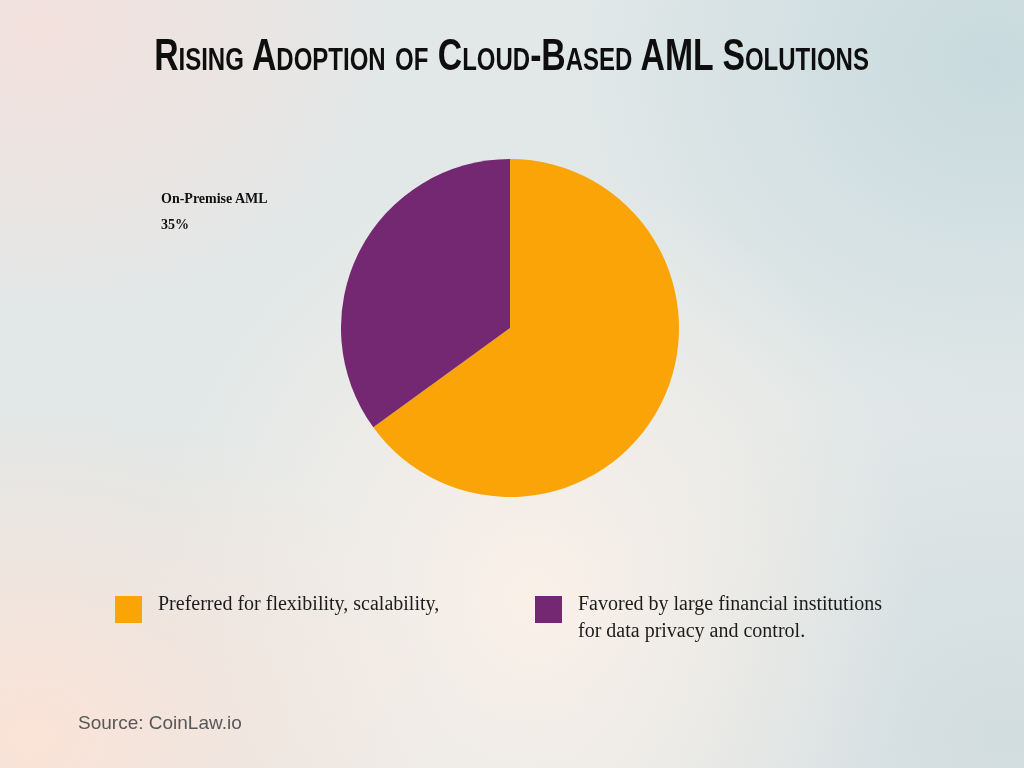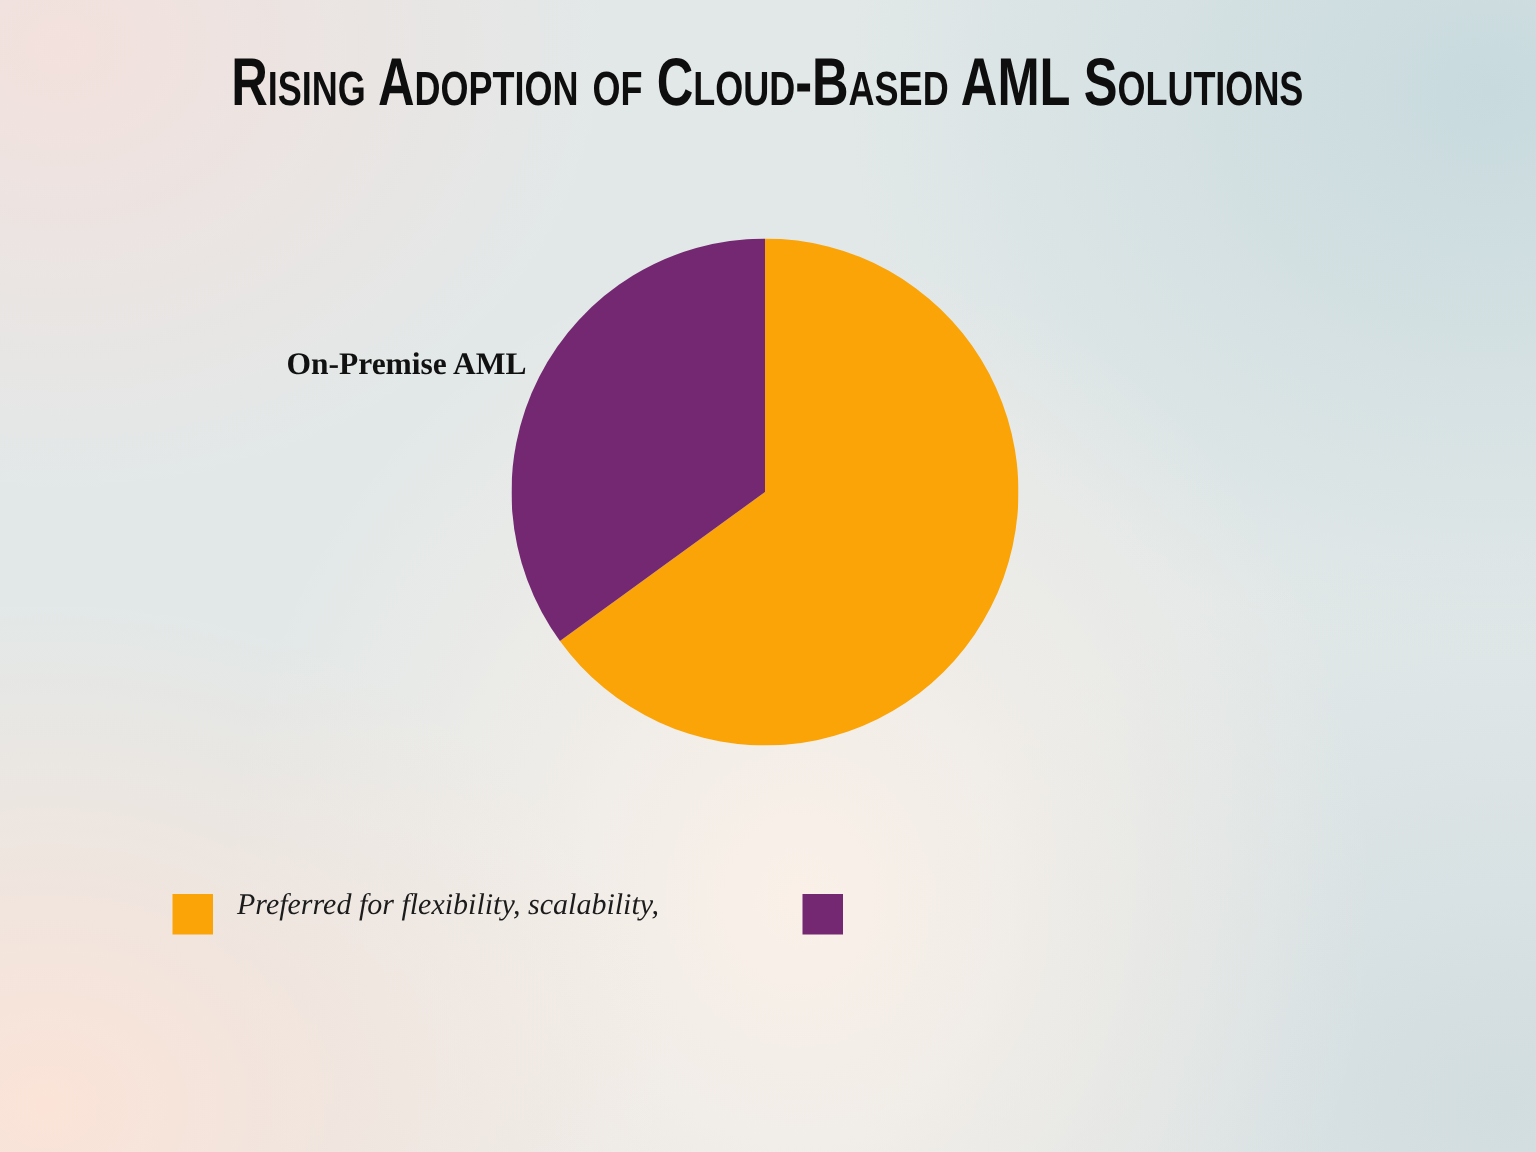--- a/index.html
+++ b/index.html
@@ -44,47 +44,45 @@
   .pie {
     position: absolute;
     left: 341px;
     top: 159px;
     width: 338px;
     height: 338px;
   }
   .slice-label {
     position: absolute;
     width: 220px;
-    text-align: center;
+    text-align: left;
     font-family: "Liberation Serif", serif;
     font-weight: 700;
-    font-size: 21px;
+    font-size: 14px;
     line-height: 26px;
     color: #111111;
-    margin-top: 43px;
   }
   .slice-label.on-premise { left: 161px; top: 186px; }
   .slice-label.cloud      { left: 637px; top: 433px; }
   .legend-item {
     position: absolute;
     display: flex;
     align-items: flex-start;
     gap: 16px;
   }
   .legend-item.first  { left: 115px; top: 590px; }
   .legend-item.second { left: 535px; top: 590px; }
   .swatch {
     width: 27px;
     height: 27px;
     margin-top: 6px;
     flex: 0 0 auto;
   }
   .legend-text {
     font-family: "Liberation Serif", serif;
-    font-style: italic;
     font-size: 20px;
     line-height: 27px;
     color: #1c1c1c;
   }
   .source {
     position: absolute;
     left: 78px;
     top: 712px;
     font-family: "Liberation Sans", sans-serif;
     font-size: 19px;
@@ -100,28 +98,34 @@
     <span class="title-inner">Rising Adoption of Cloud-Based AML Solutions</span>
   </h1>
 
   <svg class="pie" viewBox="0 0 338 338" aria-hidden="true">
       <path d="M 169 169 L 169.00 0.00 A 169 169 0 1 1 32.28 268.34 Z" fill="#FBA408"></path>
       <path d="M 169 169 L 32.28 268.34 A 169 169 0 0 1 169.00 0.00 Z" fill="#732871"></path>
     </svg>
 
   <div class="slice-label on-premise">
     <div>On-Premise AML</div>
+    <div>35%</div>
   </div>
 
 
   <div class="legend-item first">
     <span class="swatch" style="background: rgb(251, 164, 8);"></span>
     <span class="legend-text">
       <span>Preferred for flexibility, scalability,</span><br>
     </span>
   </div>
 
   <div class="legend-item second">
     <span class="swatch" style="background: rgb(115, 40, 113);"></span>
+    <span class="legend-text">
+      <span>Favored by large financial institutions</span><br>
+      <span>for data privacy and control.</span>
+    </span>
   </div>
 
+  <div class="source">Source: CoinLaw.io</div>
 
 </div>
 
 </body></html>

